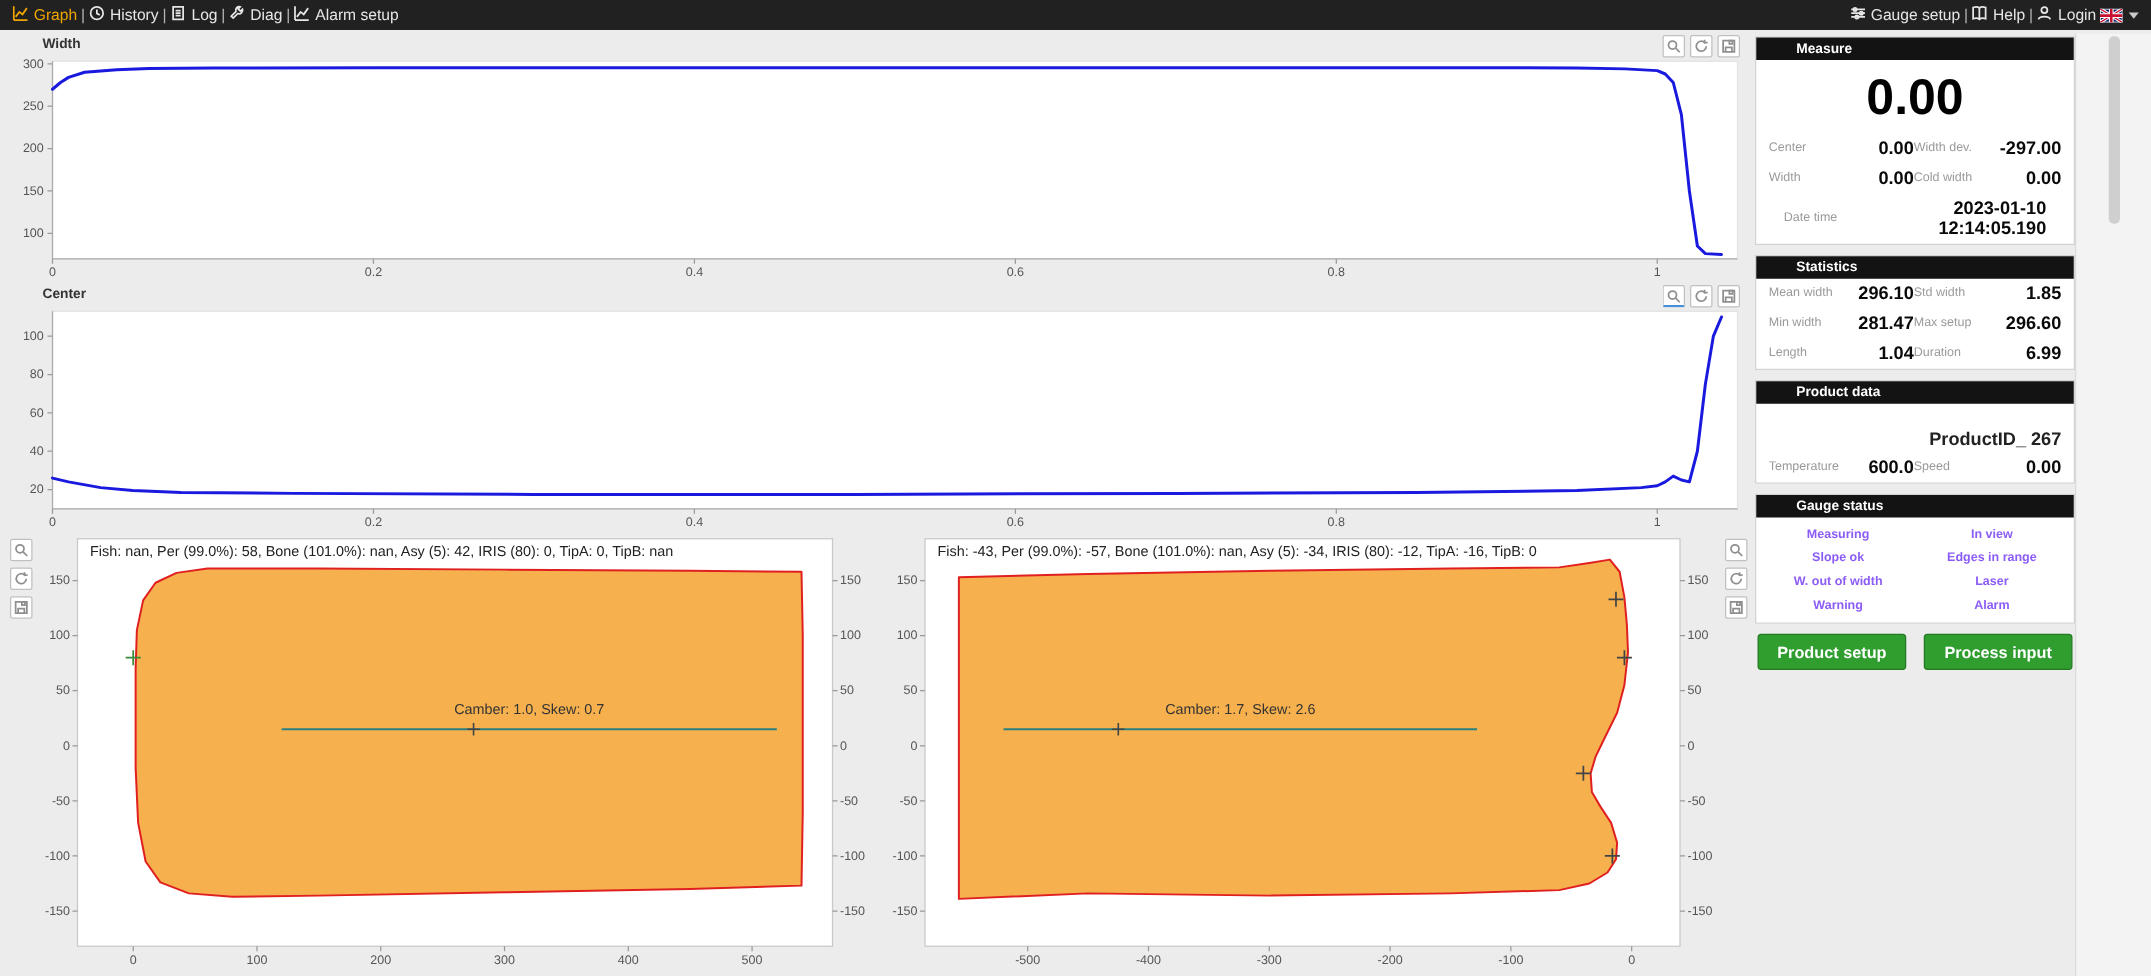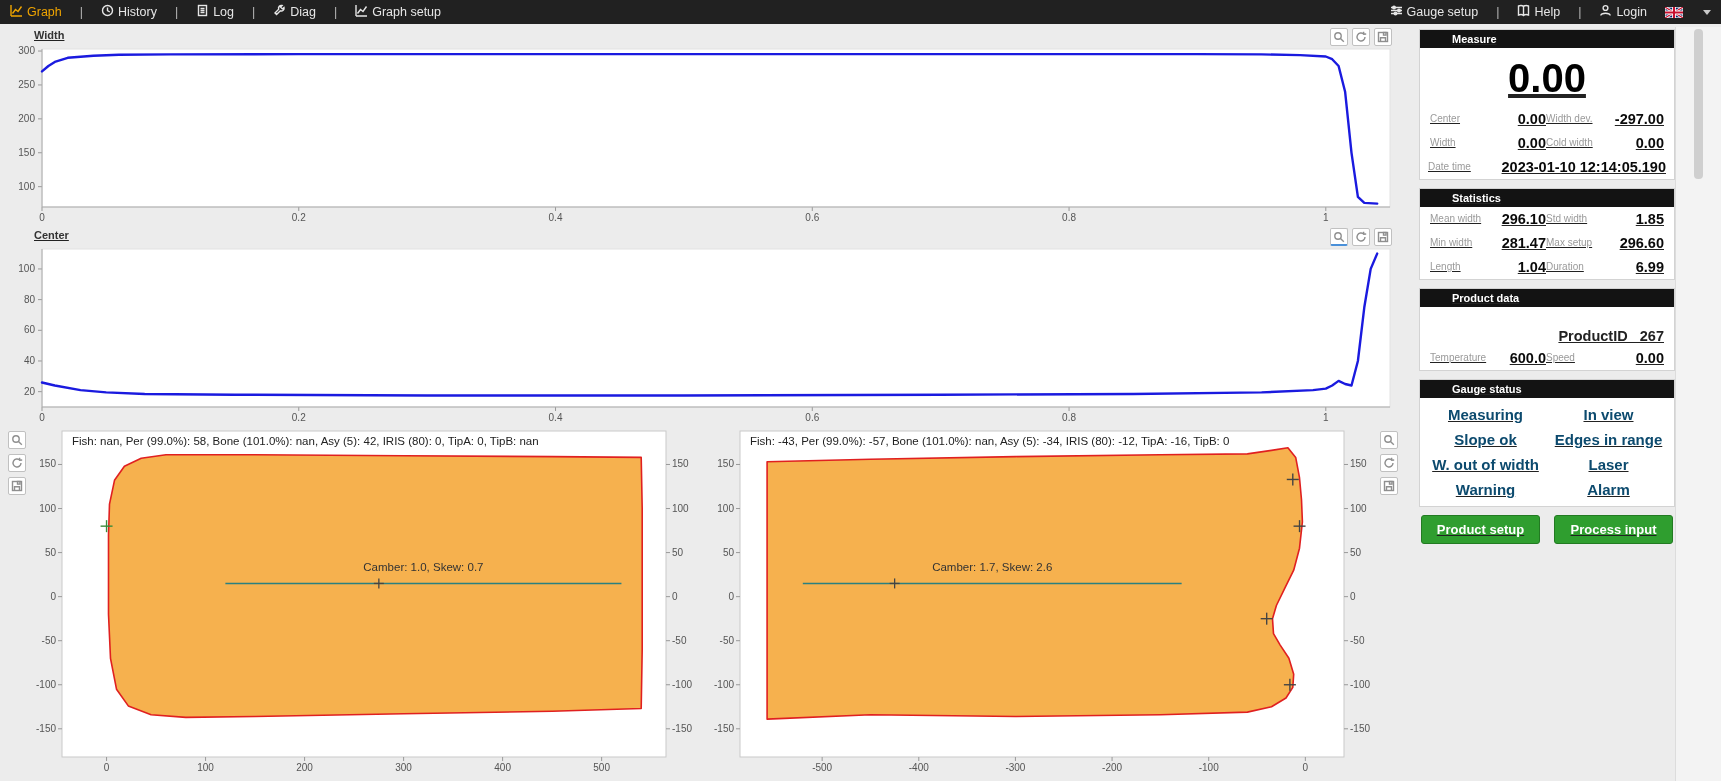--- a/index.html
+++ b/index.html
@@ -2,33 +2,33 @@
 <html><head>
 <meta charset="utf-8">
 <style>
   * { box-sizing: border-box; margin: 0; padding: 0; }
   html,body { width:1721px; height:781px; overflow:hidden; background:#ececec;
     font-family:"Liberation Sans", sans-serif; font-size:12px; color:#222; }
 
   
   .topbar { height:24px; background:#212121; color:#e6e6e6; display:flex;
     align-items:center; justify-content:space-between; padding:0 10px; font-size:12.5px; }
-  .tb-group { display:flex; align-items:center; gap:18px; }
+  .tb-group { display:flex; align-items:center; gap:3px; }
   .tb-item { display:flex; align-items:center; gap:4px; cursor:pointer; white-space:nowrap; }
   .tb-item svg { width:13px; height:13px; stroke:currentColor; fill:none; stroke-width:1.4; }
   .tb-item.active { color:#f0a500; }
   .tb-sep { color:#b5b5b5; }
   .flag svg { width:18px; height:11px; display:block; }
   .caret { width:0; height:0; border-left:4px solid transparent; border-right:4px solid transparent;
     border-top:5px solid #c9c9c9; margin-left:2px; }
 
   
-  .layout { display:flex; padding:3px 0 0 6px; height:757px;text-decoration:underline; }
+  .layout { display:flex; padding:3px 0 0 6px; height:757px; }
   .charts { width:1398px; flex:none; }
-  .sidebar { width:256px; flex:none; margin-left:15px; padding-top:2px; }
+  .sidebar { width:256px; flex:none; margin-left:0; padding-top:2px; }
   .scrollstrip { flex:1; background:#f3f3f3; border-left:1px solid #dcdcdc; }
   .scrollthumb { width:9px; height:150px; background:#cfcfcf; margin:2px auto; border-radius:4px; }
 
   
   .chart-block { position:relative; margin-bottom:2px; }
   .chart-title { font-size:11px; font-weight:bold; color:#333; padding:2px 0 1px 28px; height:16px; }
   .tool-row { position:absolute; top:1px; right:12px; display:flex; gap:4px; z-index:2; }
   .tool { width:18px; height:18px; border:1px solid #c0c0c0; border-radius:2px; background:#fff;
     display:flex; align-items:center; justify-content:center; color:#8f8f8f; cursor:pointer; }
   .tool svg { width:12px; height:12px; stroke:currentColor; fill:none; stroke-width:1.4; }
@@ -39,26 +39,26 @@
   svg .camlbl { font-size:11.5px; fill:#333; font-family:"Liberation Sans",sans-serif; }
 
   .profiles-row { display:flex; margin-top:2px; align-items:flex-start; }
   .icon-col { width:22px; display:flex; flex-direction:column; align-items:center; gap:5px; padding-top:4px; }
 
   
   .panel { background:#fff; border:1px solid #d3d3d3; margin-bottom:8px; }
   .panel-h { background:#131313; color:#fff; font-size:11px; font-weight:bold; padding:3px 0 3px 32px; }
   .measure-big { font-size:40px; font-weight:bold; text-align:center; padding:8px 0 6px; color:#000; }
   .prow { display:grid; grid-template-columns:62px 1fr 64px 1fr; align-items:center; padding:4px 10px; }
-  .prow-wide { display:grid; grid-template-columns:62px 1fr; align-items:center; padding:4px 8px; }
+  .prow-wide { display:grid; grid-template-columns:62px 1fr; align-items:center; padding:4px 22px; }
   .plabel { font-size:10px; color:#9a9a9a; line-height:1.15; }
   .pval { font-size:14.5px; font-weight:bold; text-align:right; color:#0a0a0a; }
   .pid { text-align:right; font-size:14.5px; font-weight:bold; padding:21px 10px 2px; }
   .gs { display:grid; grid-template-columns:1fr 1fr; padding:8px 4px; row-gap:8px; }
-  .gs div { font-size:15px; font-weight:bold; color:#0c4a6e; text-align:center; }
+  .gs div { font-size:10px; font-weight:bold; color:#8b5cf6; text-align:center; }
   .btn-row { display:flex; gap:14px; margin:2px 2px 10px; }
   .btn { flex:1; background:#2f9e2f; border:1px solid #227a22; color:#fff; font-weight:bold;
     font-size:13px; padding:6px 4px; border-radius:3px; text-align:center; cursor:pointer; }
   .logo { height:64px; border:1px solid #333; position:relative; display:flex; align-items:center;
     overflow:hidden;
     background:
       radial-gradient(70px 45px at 12% 85%, rgba(255,140,26,.9), transparent 70%),
       radial-gradient(90px 55px at 38% 95%, rgba(195,61,8,.8), transparent 70%),
       radial-gradient(55px 40px at 62% 80%, rgba(255,106,0,.55), transparent 70%),
       #150803; }
@@ -99,21 +99,21 @@
             <path d="M11 3.4a2.8 2.8 0 0 1-3.7 3.4L3.6 10.5 2 8.9l3.7-3.7A2.8 2.8 0 0 1 9.1 1.5L7.5 3.1l1.8 1.8L11 3.4z"></path>
           </svg></span>
       <span>Diag</span>
     </span>
     <span class="tb-sep">|</span>
     <span class="tb-item">
       <span><svg viewBox="0 0 13 13">
             <path d="M1 12h11M1 12V1"></path>
             <path d="M2.5 9.5l3-4 2.5 2 3.5-5"></path>
           </svg></span>
-      <span>Graph setup</span>
+      <span>Alarm setup</span>
     </span>
   </div>
   <div class="tb-group">
     <span class="tb-item">
       <span><svg viewBox="0 0 13 13">
             <path d="M1 3.5h11M1 6.5h11M1 9.5h11"></path>
             <circle cx="4" cy="3.5" r="1.3"></circle>
             <circle cx="9" cy="6.5" r="1.3"></circle>
             <circle cx="5.5" cy="9.5" r="1.3"></circle>
           </svg></span>

